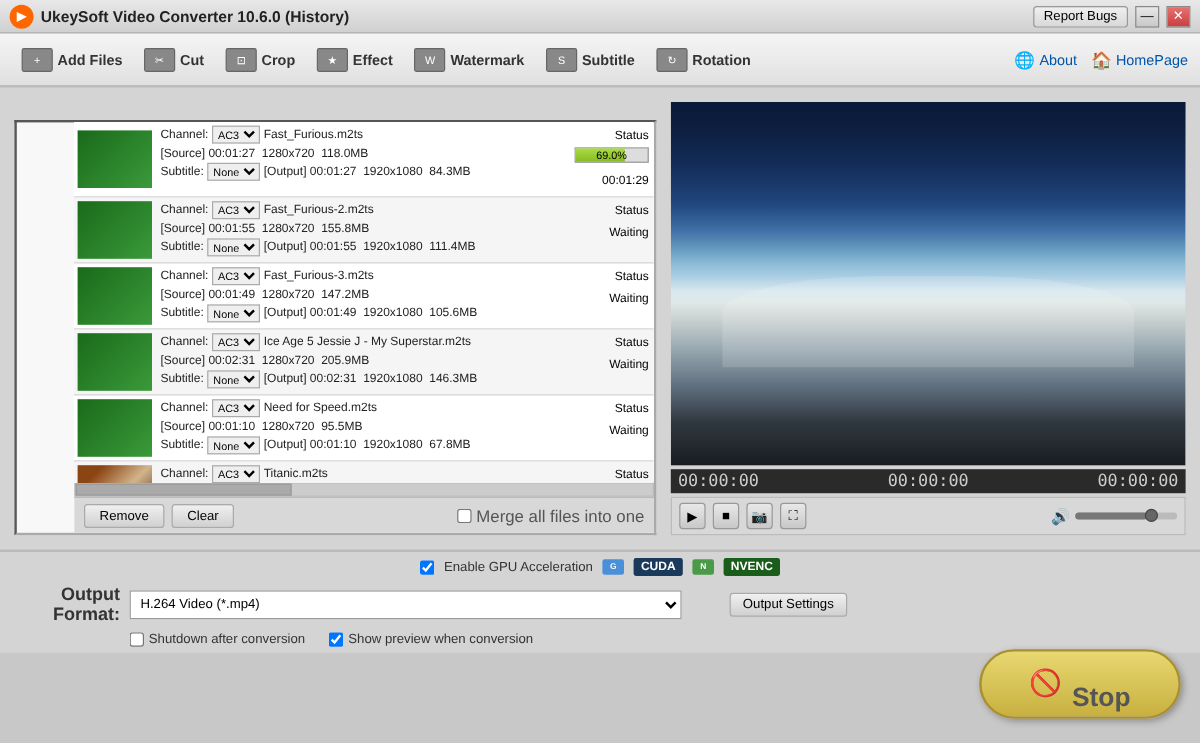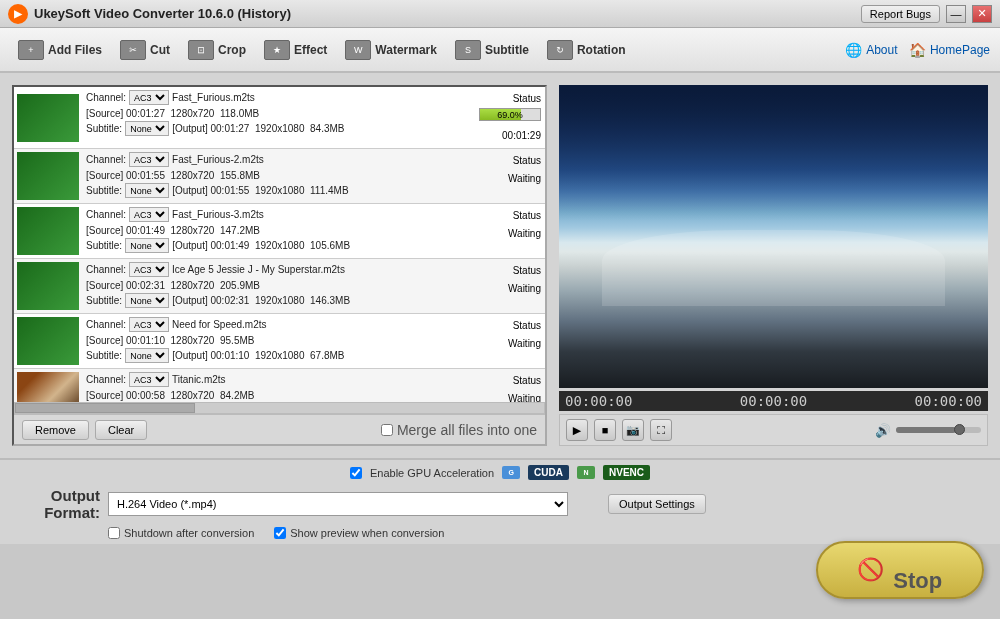--- a/index.html
+++ b/index.html
@@ -79,24 +79,25 @@
       display: flex;
       height: 390px;
       background: #d4d4d4;
     }
 
     
     #file-list-panel {
       flex: 0 0 545px;
       background: #e8e8e8;
       border: 2px inset #bbb;
-      margin: 6px 0 6px 6px;
+      margin: 21px 0 6px 6px;
       overflow: hidden;
       display: flex;
       flex-direction: column;
+      padding-left: 48px;
     }
     #file-list-scroll {
       flex: 1;
       overflow-y: scroll;
       overflow-x: scroll;
     }
     .bottom-btn {
       background: linear-gradient(to bottom, #f0f0f0, #d0d0d0);
       border: 1px solid #aaa;
       border-radius: 3px;

